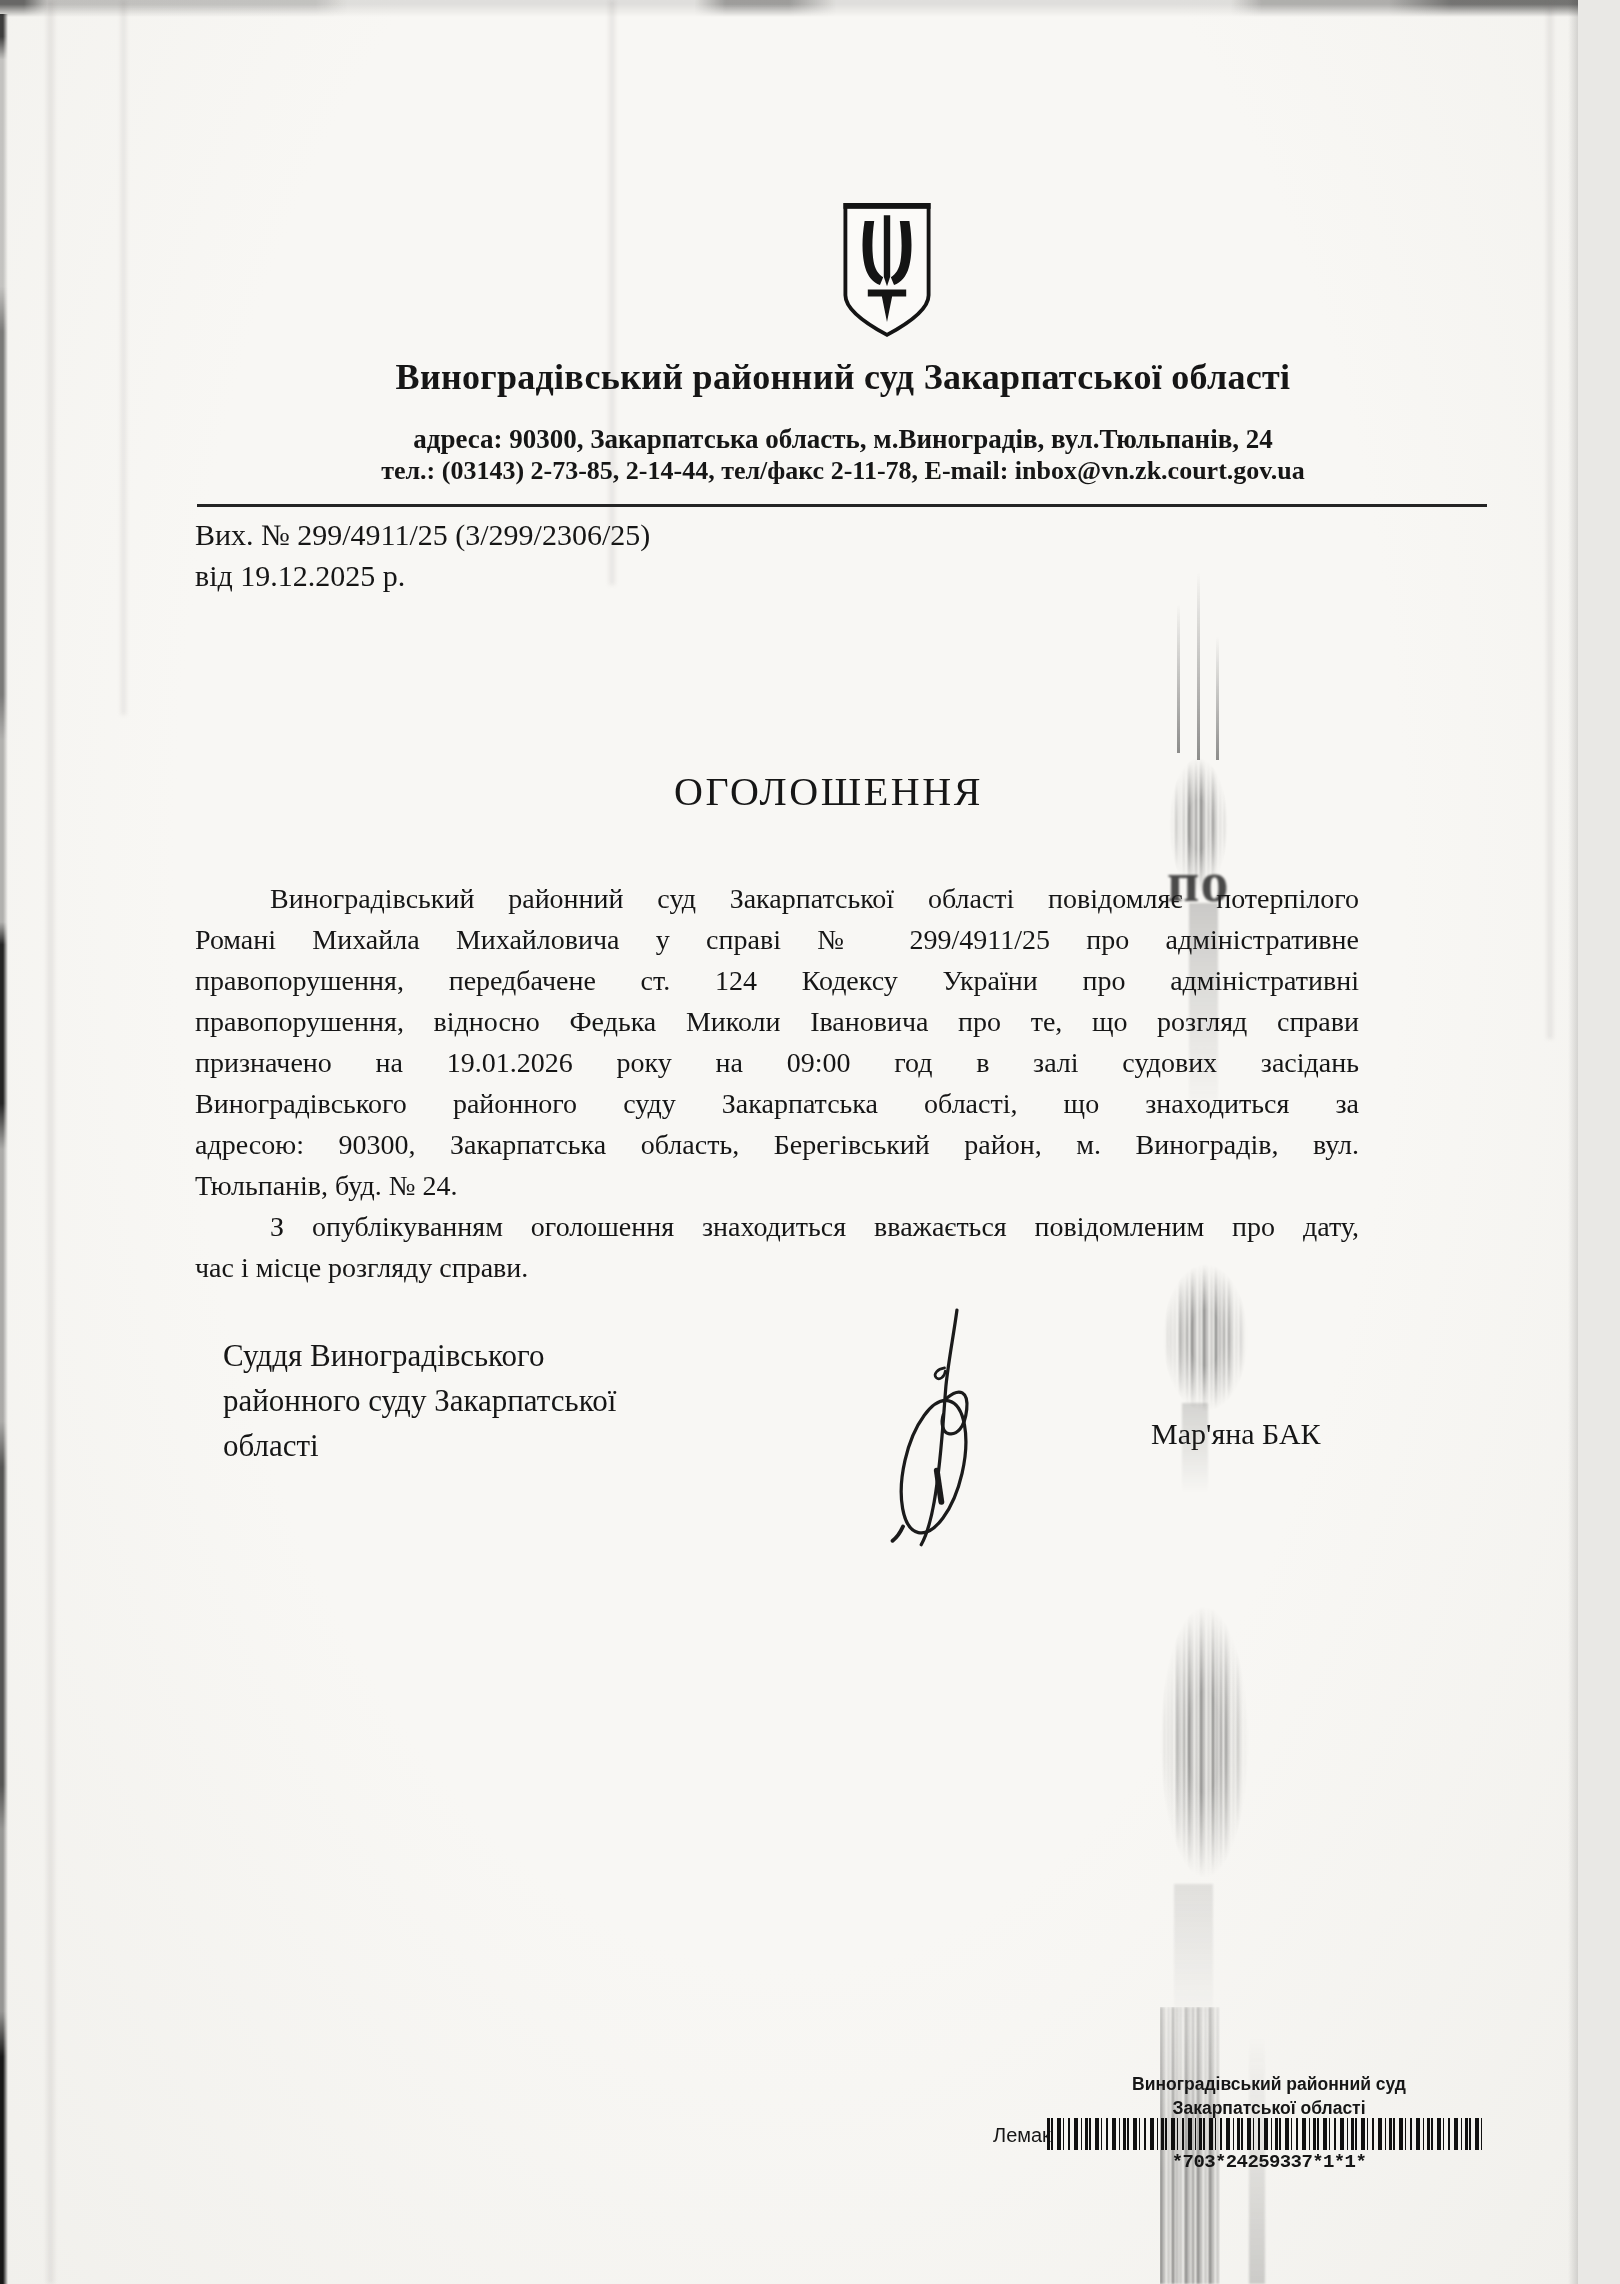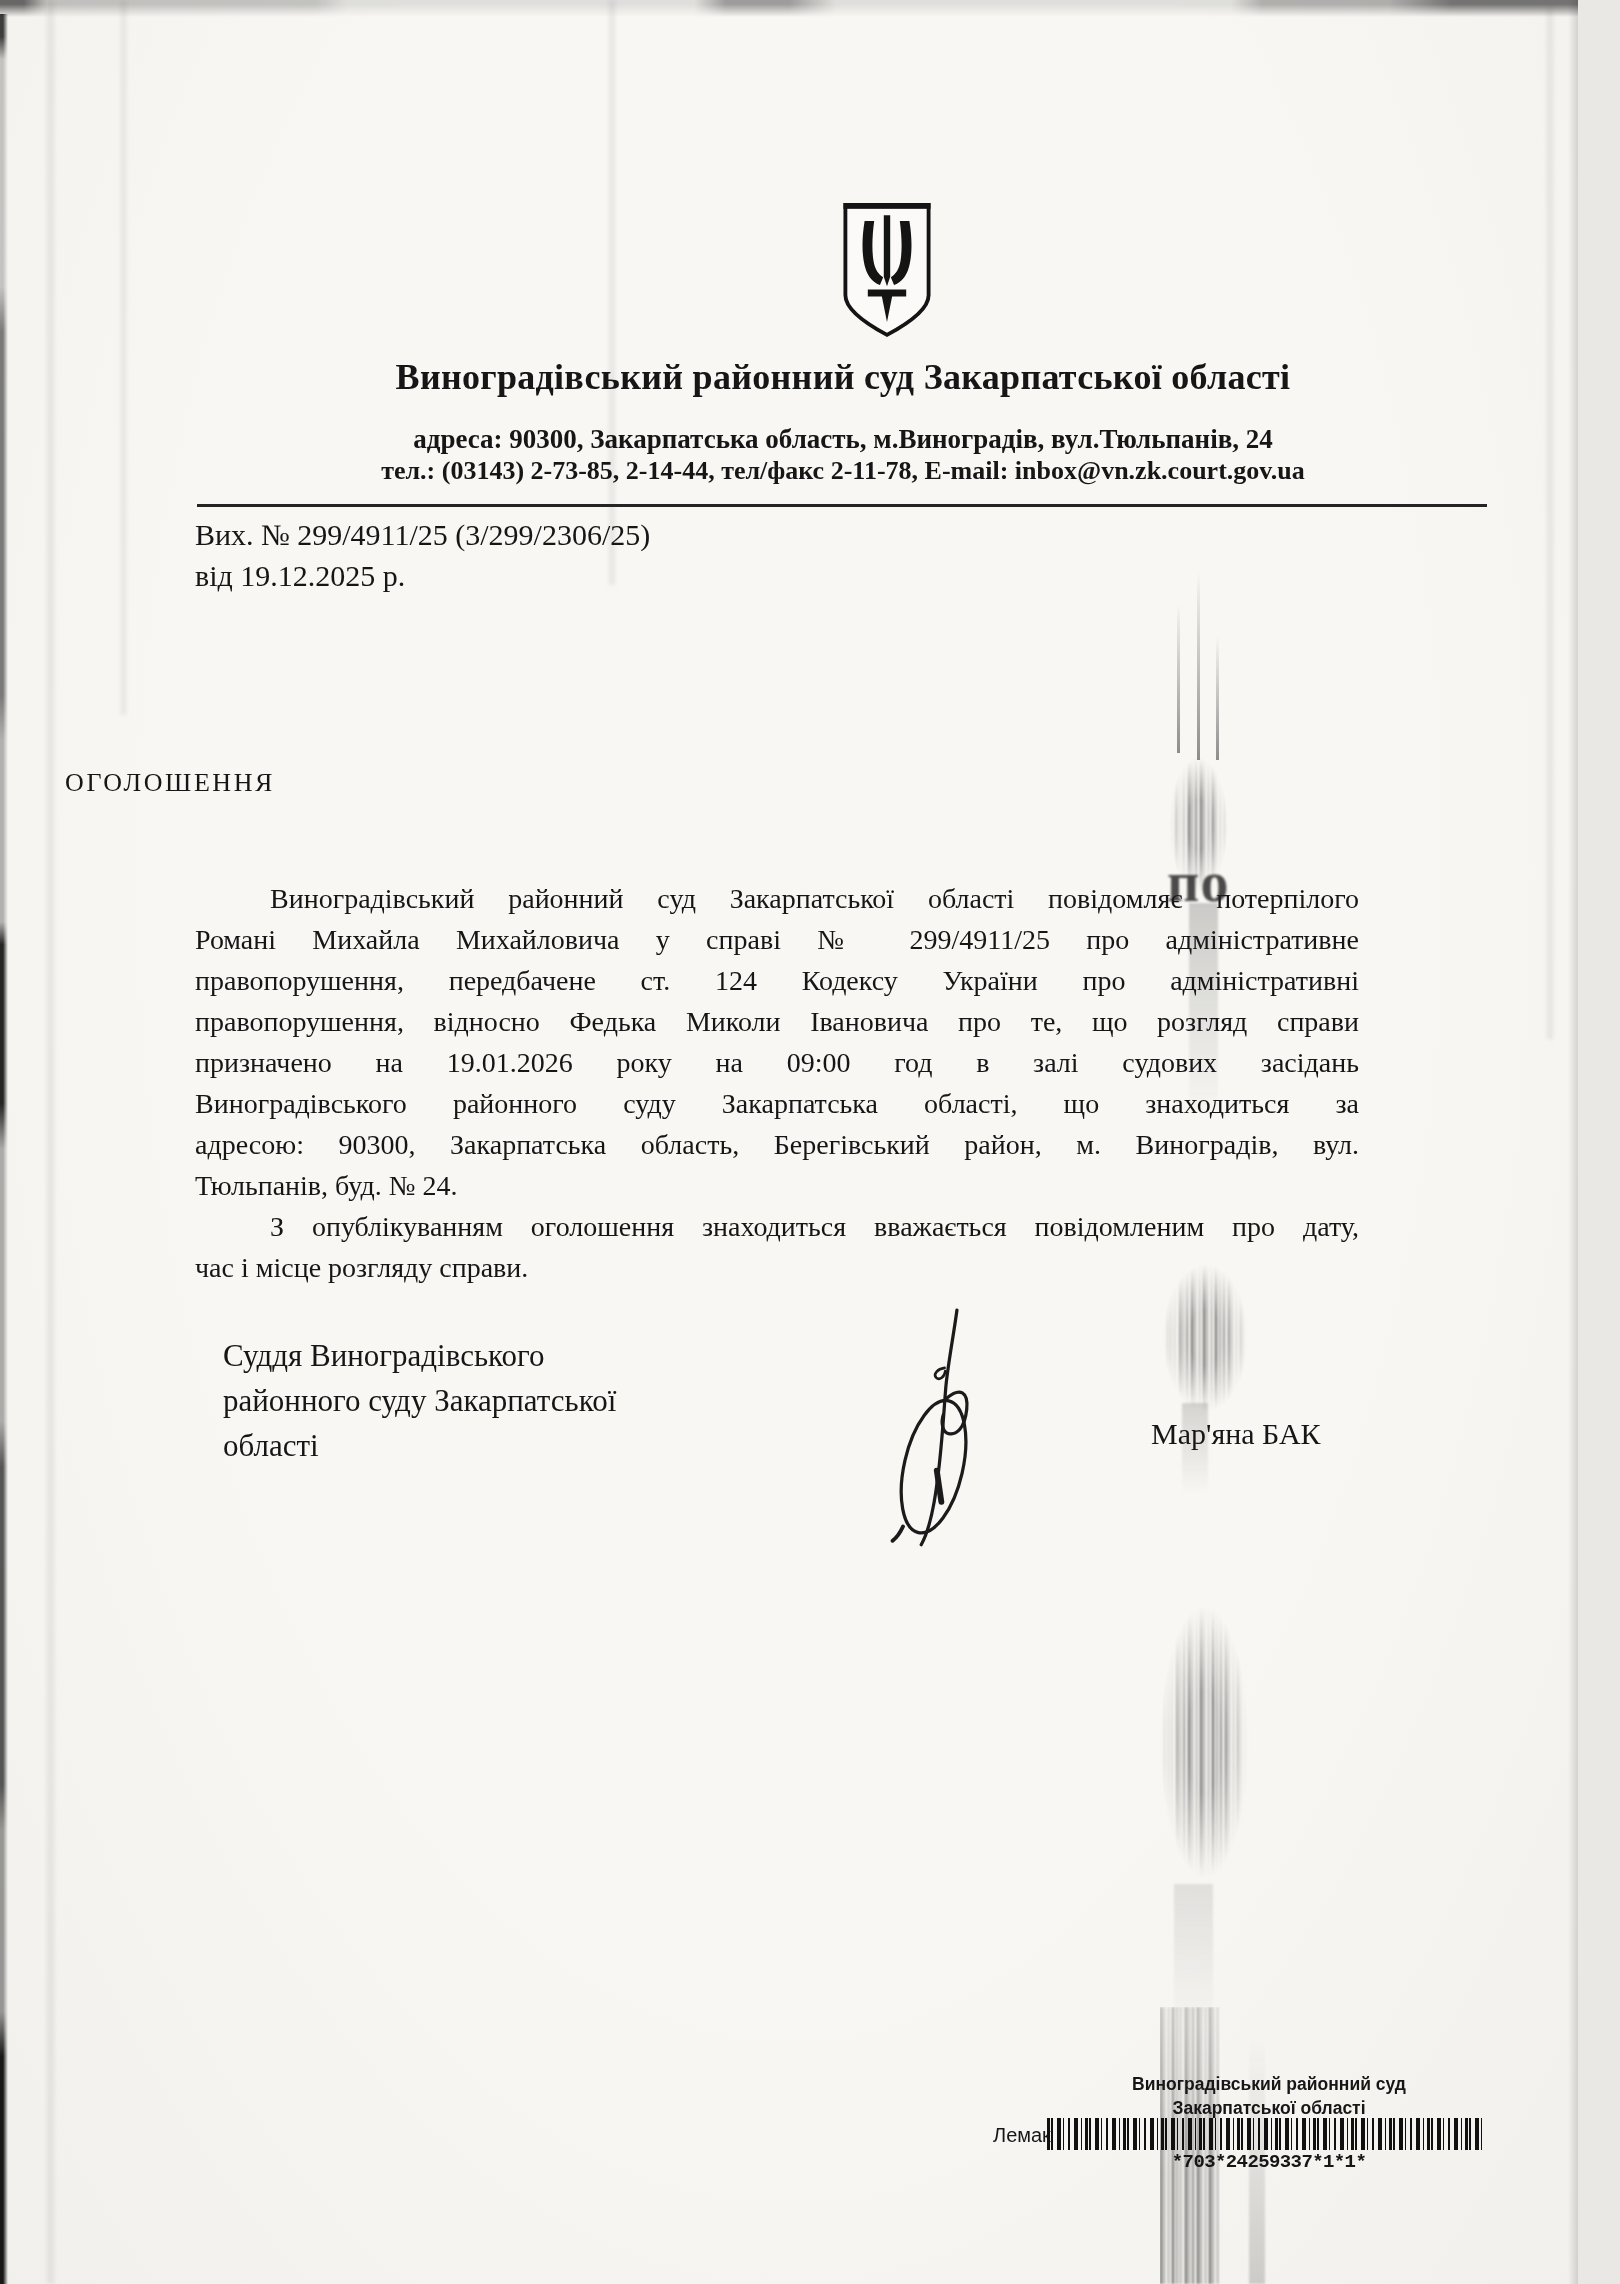--- a/index.html
+++ b/index.html
@@ -32,21 +32,21 @@
   
   .center-band{left:65px;width:1556px;text-align:center;}
   .court-name{top:356px;font-size:36px;font-weight:bold;letter-spacing:0.3px;}
   .court-address{top:416px;font-size:27px;font-weight:bold;margin-top:8px;}
   .court-phone{top:456px;font-size:26px;font-weight:bold;}
   .rule{left:197px;top:504px;width:1290px;height:2.6px;background:#242424;}
   .ref-number{left:195px;top:518px;font-size:30px;}
   .ref-date{left:195px;top:559px;font-size:30px;}
 
   
-  .doc-title{left:65px;top:768px;width:1527px;text-align:left;font-size:26px;letter-spacing:2.6px;}
+  .doc-title{left:65px;top:768px;width:1527px;text-align:center;font-size:40px;letter-spacing:2.6px;}
   .body-block{left:195px;top:878px;width:1164px;font-size:28px;line-height:41px;}
   .bline{height:41px;overflow:hidden;text-align:justify;}
   .bline.jl{text-align-last:justify;}
   .bline.ind{text-indent:75px;}
   .bline.last{text-align:right;text-align-last:left;}
 
   
   .sign-role{left:195px;top:1333px;width:533px;font-size:31px;line-height:45px;margin-left:28px;}
   .judge-name{left:1151px;top:1417px;font-size:30px;}
   .signature{left:864px;top:1247px;width:169px;height:325px;}

